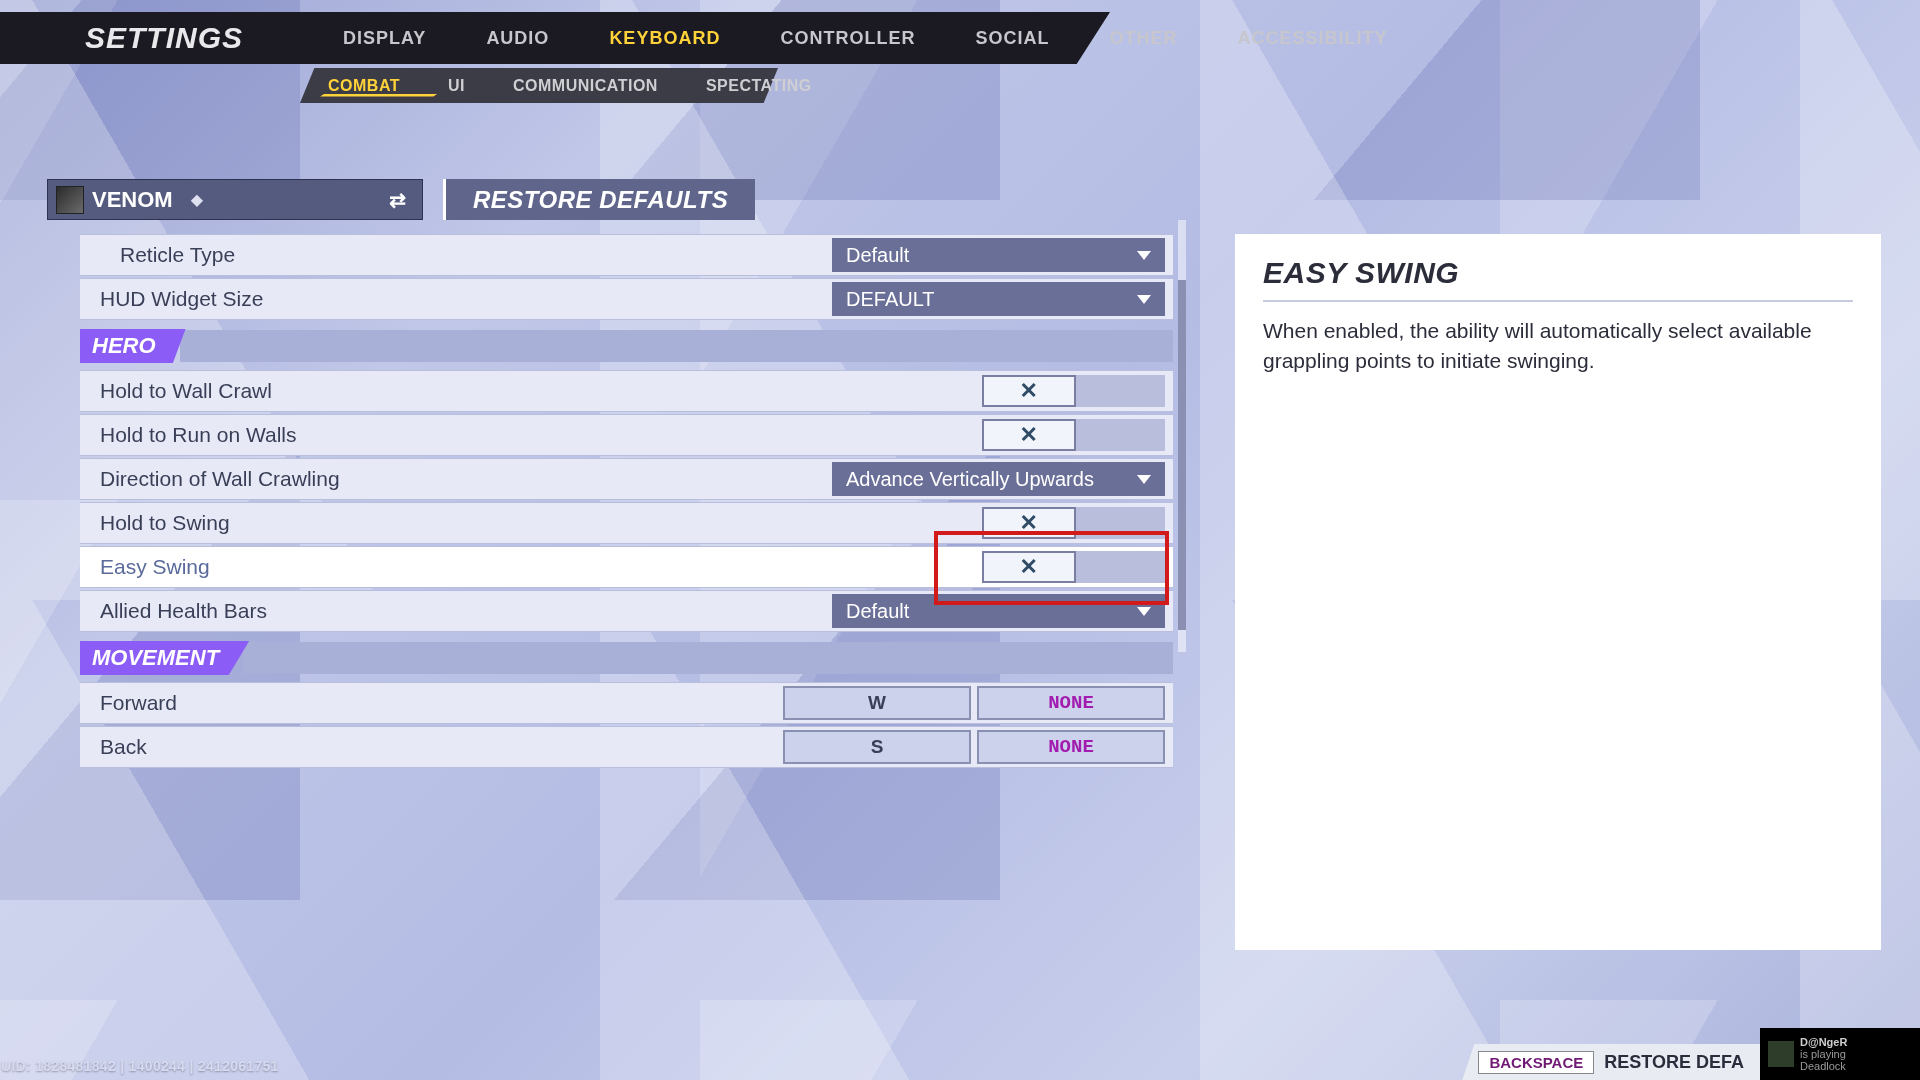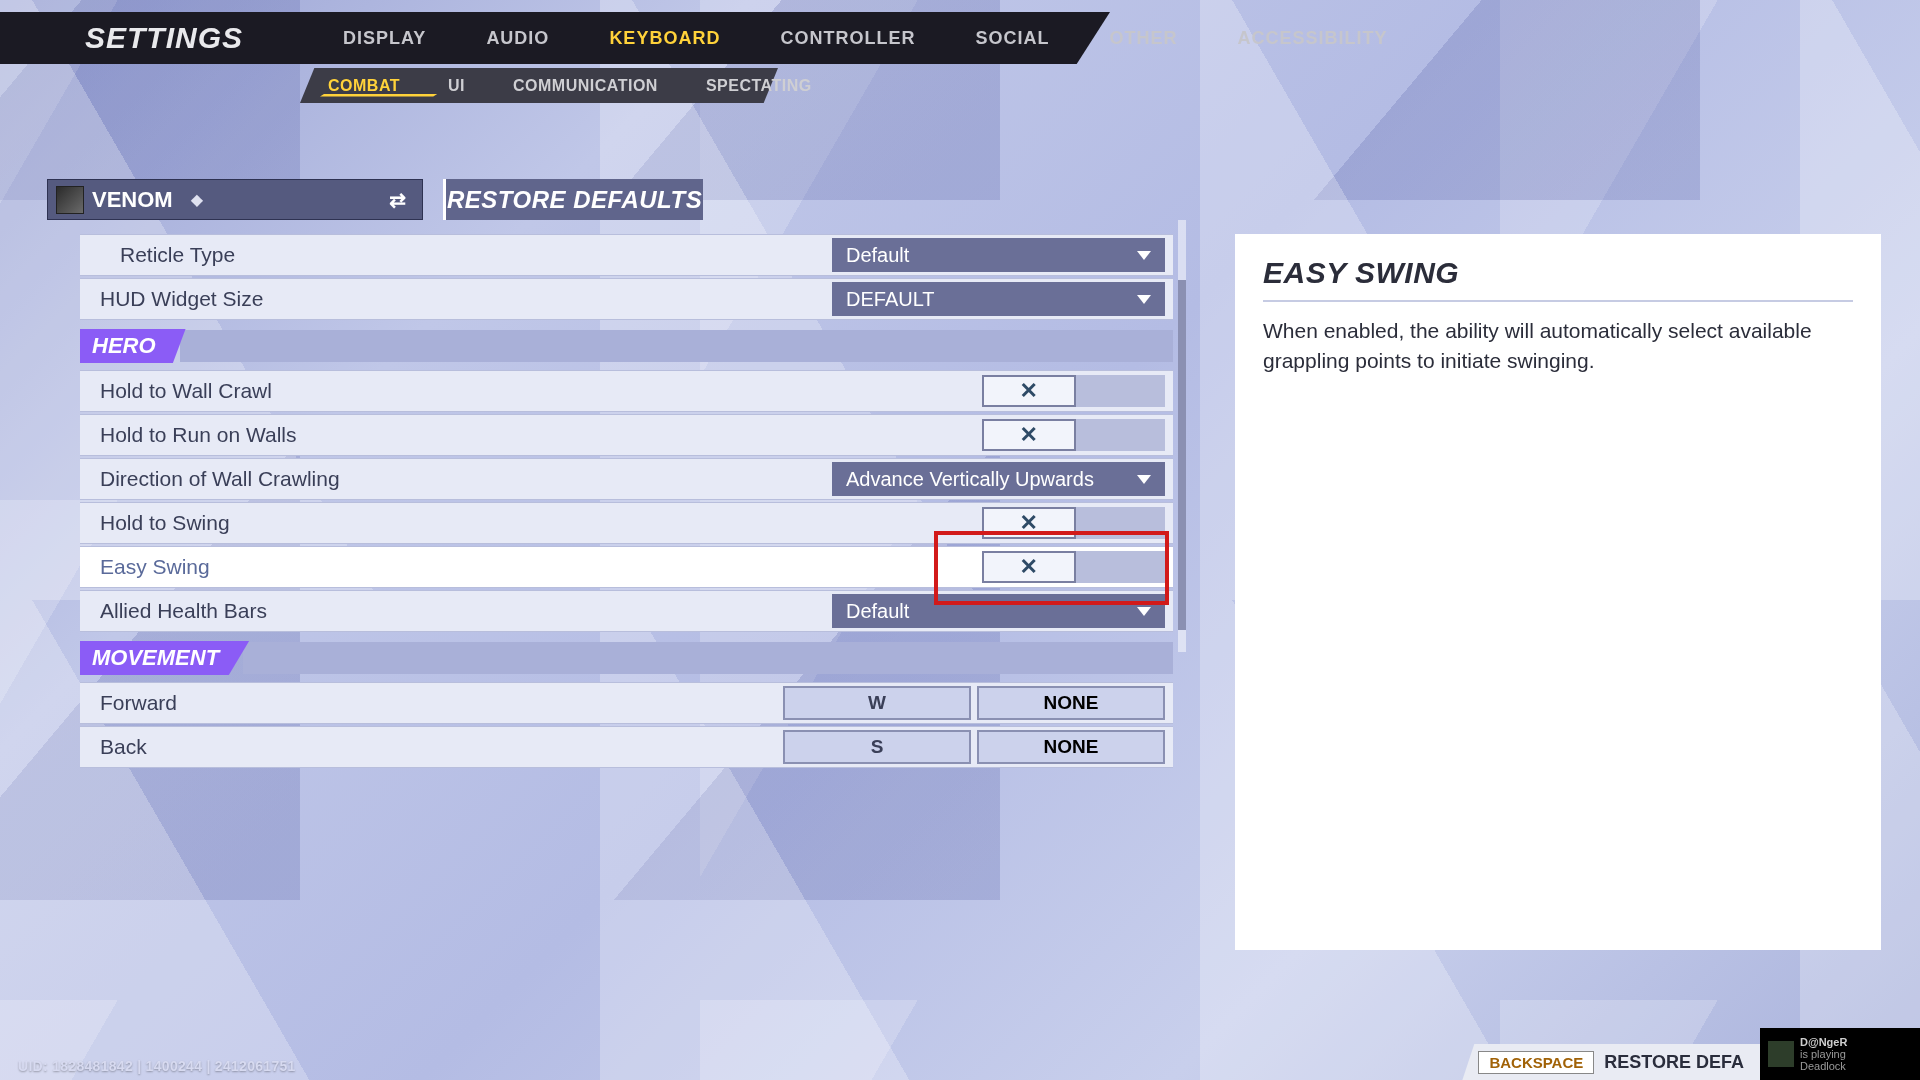--- a/index.html
+++ b/index.html
@@ -66,21 +66,21 @@
   width: 376px; height: 41px; background: #555a7f; display: flex; align-items: center;
   border: 1px solid #2e3252; cursor: pointer;
 }
 .hero-icon {
   width: 28px; height: 28px; margin: 0 8px; background: linear-gradient(135deg,#2b2b2b,#6a6a6a); border:1px solid #222;
 }
 .hero-name { color: #fff; font-weight: 600; font-size: 22px; flex: 0 0 auto; }
 .hero-diamond { margin-left: 18px; color: #dfe1f0; font-size: 16px; }
 .hero-swap { margin-left: auto; margin-right: 16px; color:#fff; font-size: 20px; font-weight: 700; }
 .restore-chip {
-  height: 41px; padding: 0 1px; background: #60658c; color: #fff; font-weight: 800; font-style: italic; font-size: 24px;
+  height: 41px; padding: 0 27px; background: #60658c; color: #fff; font-weight: 800; font-style: italic; font-size: 24px;
   display: flex; align-items: center; letter-spacing: 0.5px; border-left: 3px solid #fff; cursor:pointer;
 }
 
 
 .main { position: relative; z-index: 2; display: flex; margin-left: 80px; margin-top: 14px; }
 .left { width: 1093px; }
 .row {
   height: 42px; display: flex; align-items: center; background: #e7eaf6; border-top: 1px solid #b8bedc; border-bottom: 1px solid #b8bedc;
 }
 .row + .row { margin-top: 2px; }
@@ -112,21 +112,21 @@
   width: 183px; height: 32px; display: flex; margin-right: 8px; cursor:pointer;
 }
 .toggle .half { flex:1; display:flex; align-items:center; justify-content:center; }
 .toggle .off { background: #f2f4fb; border: 2px solid #7a7fa1; }
 .toggle .on { background: #b8bedc; }
 .toggle .x { color: #2e4a66; font-weight: 700; font-size: 22px; }
 .keybox {
   width: 188px; height: 34px; background: #ccd2ec; border: 2px solid #8a90b2; color: #3a3f58; font-weight: 700; font-size: 19px;
   display:flex; align-items:center; justify-content:center; cursor:pointer;
 }
-.keybox.none { color: #000000; }
+.keybox.none { color: #a21caf; font-family: Liberation Mono, monospace; }
 .keyrow .controls { gap: 6px; margin-right: 8px; }
 .redbox { position: relative; }
 .redbox::after {
   content:""; position:absolute; right: 4px; top: 2px; width: 227px; height: 66px; border: 4px solid #d21a1a; pointer-events:none;
   transform: translateY(-18px);
 }
 
 
 .scroll { position: absolute; left: 1178px; top: 220px; width: 8px; height: 432px; background: #ffffff80; }
 .scroll .thumb { position:absolute; left:0; top:60px; width:8px; height:350px; background:#8b90b2; }
@@ -139,25 +139,25 @@
 .info p { margin-top: 14px; font-size: 21px; color:#2b2d3a; line-height: 1.45; }
 
 
 .footer {
   position: absolute; right: 0; bottom: 0; z-index: 3; display: flex; align-items: flex-end;
 }
 .foot-chip {
   height: 36px; background: #e9ebf3; display:flex; align-items:center; padding: 0 16px;
   clip-path: polygon(4% 0, 100% 0, 100% 100%, 0 100%);
 }
-.foot-chip .bk { background:#fff; border:1px solid #888; padding:2px 10px; font-weight:700; font-size:15px; margin-right:10px; color:#a16207;}
+.foot-chip .bk { background:#fff; border:1px solid #888; padding:2px 10px; font-weight:700; font-size:15px; margin-right:10px; color:#701a75;}
 .foot-chip .txt { font-weight:700; font-size:18px; color:#2a2d3c; }
 .notif { width: 160px; height: 52px; background: #000; color:#9a9a9a; font-size:11px; padding:6px 8px; display:flex; gap:6px; align-items:center;}
 .notif .av { width:26px; height:26px; background:#2d3d2a; }
-.uid { position:absolute; left:18px; bottom:6px; z-index:3; color:#d7daf0; font-size:14px; font-weight:600; letter-spacing:0.3px; text-shadow:0 1px 2px rgba(0,0,0,.3);}
+.uid { position:absolute; left:1px; bottom:6px; z-index:3; color:#d7daf0; font-size:14px; font-weight:600; letter-spacing:0.3px; text-shadow:0 1px 2px rgba(0,0,0,.3);}
 </style>
 </head>
 <body>
 
 <div class="bg-poly"></div>
 
 <div class="topbar">
   <div class="topbar-bg"></div>
   <div class="title">SETTINGS</div>
   <div class="topnav">

